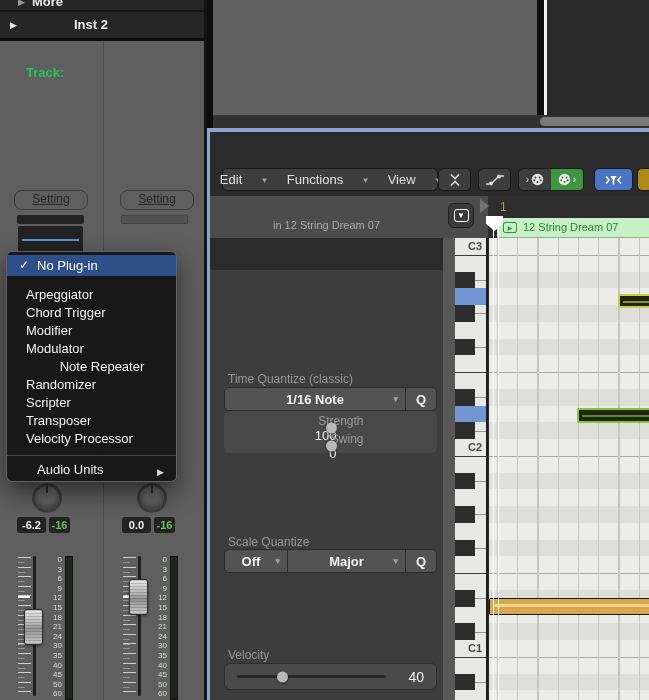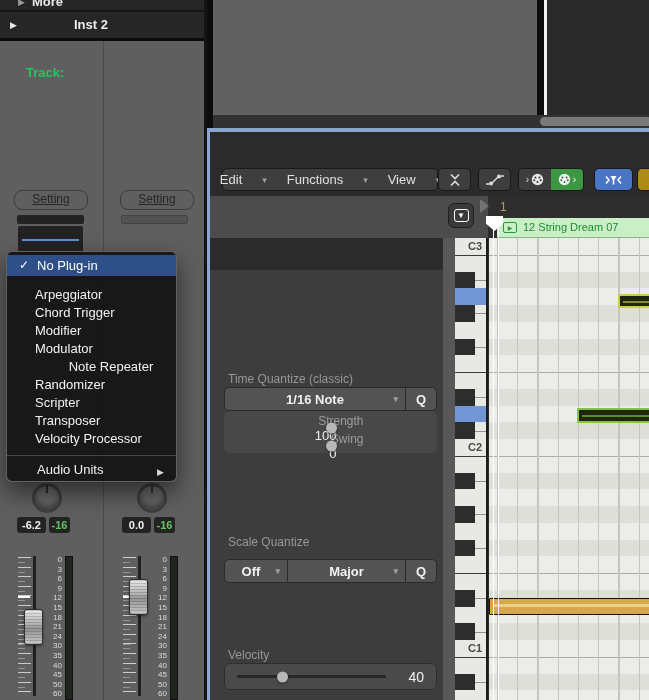--- a/index.html
+++ b/index.html
@@ -53,21 +53,21 @@
   .db-scale span{position:absolute;right:0;color:#dcdcdc;font-size:8px;line-height:8px;white-space:nowrap;}
   .meter{position:absolute;width:8px;background:#20261e;border:1px solid #101010;}
 
   
   #plugin-menu{left:6px;top:251px;width:171px;height:231px;background:rgba(22,22,22,.97);
      border:1px solid rgba(160,160,160,.55);border-radius:6px;z-index:60;
      box-shadow:0 10px 24px rgba(0,0,0,.55);}
   #menu-selected{position:absolute;left:0;top:3px;width:100%;height:21px;background:#2e4f87;}
   #menu-selected .check{position:absolute;left:12px;top:3px;color:#fff;font-size:12px;}
   #menu-selected .lbl{position:absolute;left:30px;top:3px;color:#fff;font-size:13px;}
-  .menu-item{position:absolute;left:11px;width:100%;height:18px;color:#f2f2f2;font-size:13px;padding-left:17px;line-height:18px;}
+  .menu-item{position:absolute;left:2px;width:100%;height:18px;color:#f2f2f2;font-size:13px;padding-left:17px;line-height:18px;}
   #menu-sep{position:absolute;left:0px;top:203px;width:100%;height:1px;background:#454545;}
   #menu-sub{position:absolute;left:0;top:208px;width:100%;height:19px;color:#f2f2f2;font-size:13px;padding-left:30px;line-height:19px;}
   #menu-sub .arr{position:absolute;right:12px;top:3px;font-size:9px;color:#d8d8d8;}
 
   
   #tr-base{left:207px;top:0;width:442px;height:130px;background:#0d0d0d;}
   #tr-gray{left:213px;top:0;width:324px;height:115px;background:#616161;}
   #tr-strip{left:213px;top:115px;width:436px;height:13px;background:#323232;}
   #tr-thumb{left:540px;top:117px;width:112px;height:9px;background:#7a7a7a;border-radius:5px;}
   #tr-white{left:544px;top:0;width:3px;height:115px;background:#f2f2f2;}
@@ -316,20 +316,21 @@
       </svg>
     </div>
     <div id="tb-brush" class="tb-btn">
       <svg width="20" height="16" viewBox="0 0 20 16">
         <circle cx="14" cy="8" r="5.5" fill="none" stroke="#fff" stroke-width="1.6"></circle>
         <line x1="14" y1="2.5" x2="14" y2="13.5" stroke="#fff" stroke-width="1.6"></line>
       </svg>
     </div>
 
     <div id="info-bar" class="abs">
+      <div id="info-sub">in 12 String Dream 07</div>
       <div id="v-btn">
         <div class="sq">▼</div>
       </div>
     </div>
 
     <div id="inspector" class="abs">
       <div class="panel-label" style="top:102px;">Time Quantize (classic)</div>
       <div class="dd-row" style="top:117px;">
         <div class="dd-cell" style="flex:1;">
           <span>1/16 Note</span>
@@ -349,21 +350,21 @@
         <div class="sl-row" style="top:21px;">
           <span class="sl-label">Swing</span>
           <div class="sl-track">
               <div class="sl-knob" id="swing-knob" style="left: calc(5% - 5px);"></div>
             </div>
           <span class="sl-value">0</span>
         </div>
       </div>
 
       <div class="panel-label" style="top:265px;">Scale Quantize</div>
-      <div class="dd-row" style="top:289px;">
+      <div class="dd-row" style="top:279px;">
         <div class="dd-cell" style="width:62px;">
           <span style="margin-right:10px;">Off</span>
           <span class="chev">▾</span>
         </div>
         <div class="dd-div"></div>
         <div class="dd-cell" style="flex:1;">
           <span>Major</span>
           <span class="chev">▾</span>
         </div>
         <div class="dd-div"></div>

